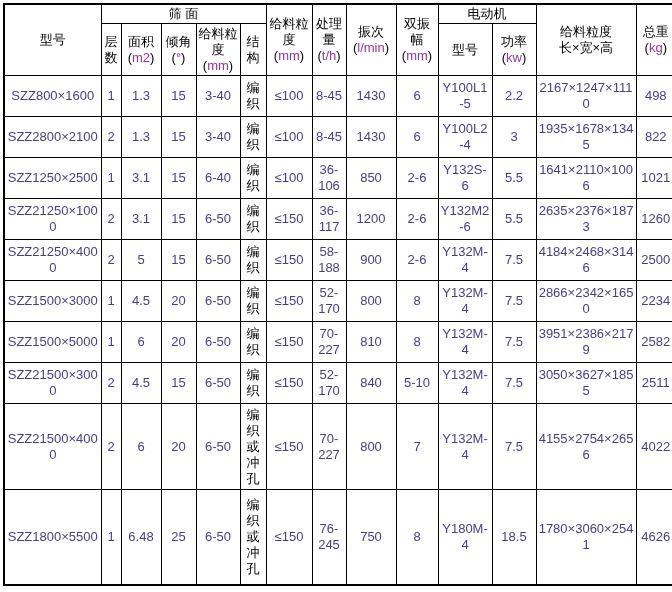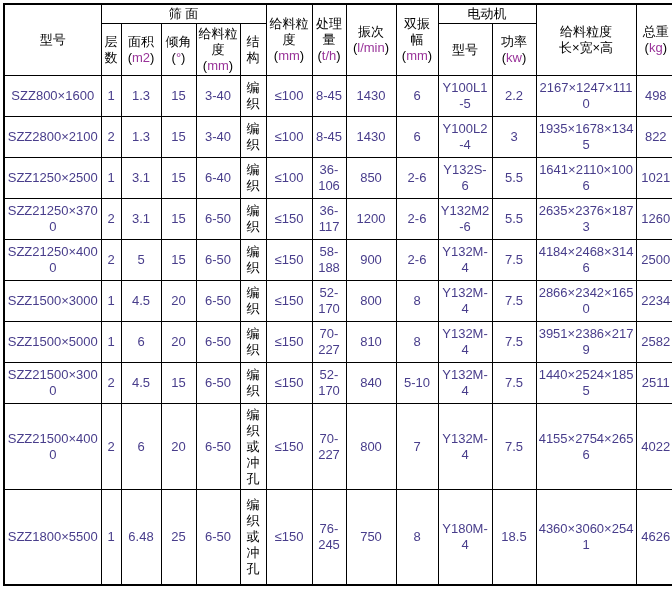--- a/index.html
+++ b/index.html
@@ -151,21 +151,21 @@
           <td class="dat">≤100</td>
           <td class="dat">36-106</td>
           <td class="dat">850</td>
           <td class="dat">2-6</td>
           <td class="dat">Y132S-6</td>
           <td class="dat">5.5</td>
           <td class="dat">1641×2110×1006</td>
           <td class="dat">1021</td>
     </tr>
     <tr>
-      <td class="dat">SZZ21250×3700</td>
+      <td class="dat">SZZ21250×1000</td>
           <td class="dat">2</td>
           <td class="dat">3.1</td>
           <td class="dat">15</td>
           <td class="dat">6-50</td>
           <td class="cjk">编织</td>
           <td class="dat">≤150</td>
           <td class="dat">36-117</td>
           <td class="dat">1200</td>
           <td class="dat">2-6</td>
           <td class="dat">Y132M2-6</td>
@@ -227,21 +227,21 @@
           <td class="dat">4.5</td>
           <td class="dat">15</td>
           <td class="dat">6-50</td>
           <td class="cjk">编织</td>
           <td class="dat">≤150</td>
           <td class="dat">52-170</td>
           <td class="dat">840</td>
           <td class="dat">5-10</td>
           <td class="dat">Y132M-4</td>
           <td class="dat">7.5</td>
-          <td class="dat">1440×2524×1855</td>
+          <td class="dat">3050×3627×1855</td>
           <td class="dat">2511</td>
     </tr>
     <tr class="tall">
       <td class="dat">SZZ21500×4000</td>
           <td class="dat">2</td>
           <td class="dat">6</td>
           <td class="dat">20</td>
           <td class="dat">6-50</td>
           <td class="cjk">编织或冲孔</td>
           <td class="dat">≤150</td>
@@ -259,18 +259,18 @@
           <td class="dat">6.48</td>
           <td class="dat">25</td>
           <td class="dat">6-50</td>
           <td class="cjk">编织或冲孔</td>
           <td class="dat">≤150</td>
           <td class="dat">76-245</td>
           <td class="dat">750</td>
           <td class="dat">8</td>
           <td class="dat">Y180M-4</td>
           <td class="dat">18.5</td>
-          <td class="dat">4360×3060×2541</td>
+          <td class="dat">1780×3060×2541</td>
           <td class="dat">4626</td>
     </tr>
   </tbody>
 </table>
 </div>
 
 </body></html>

